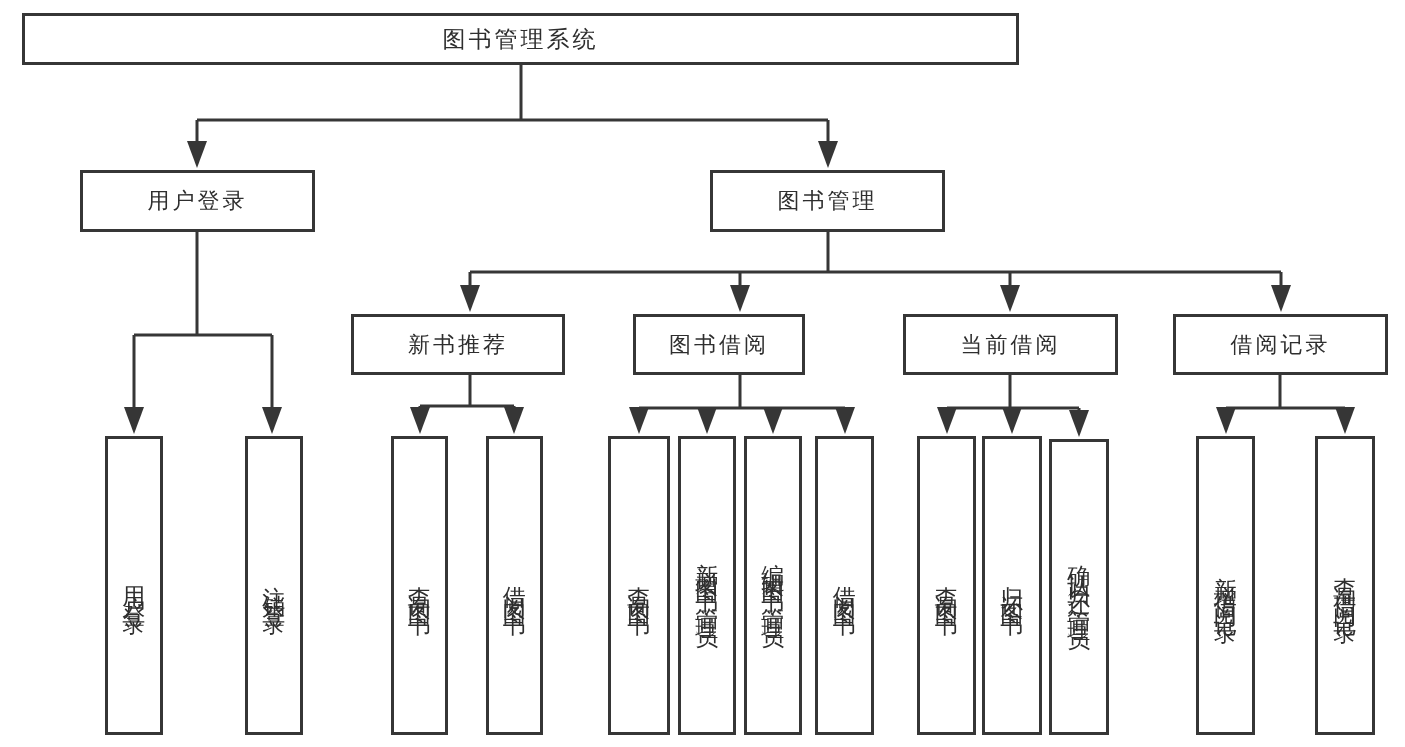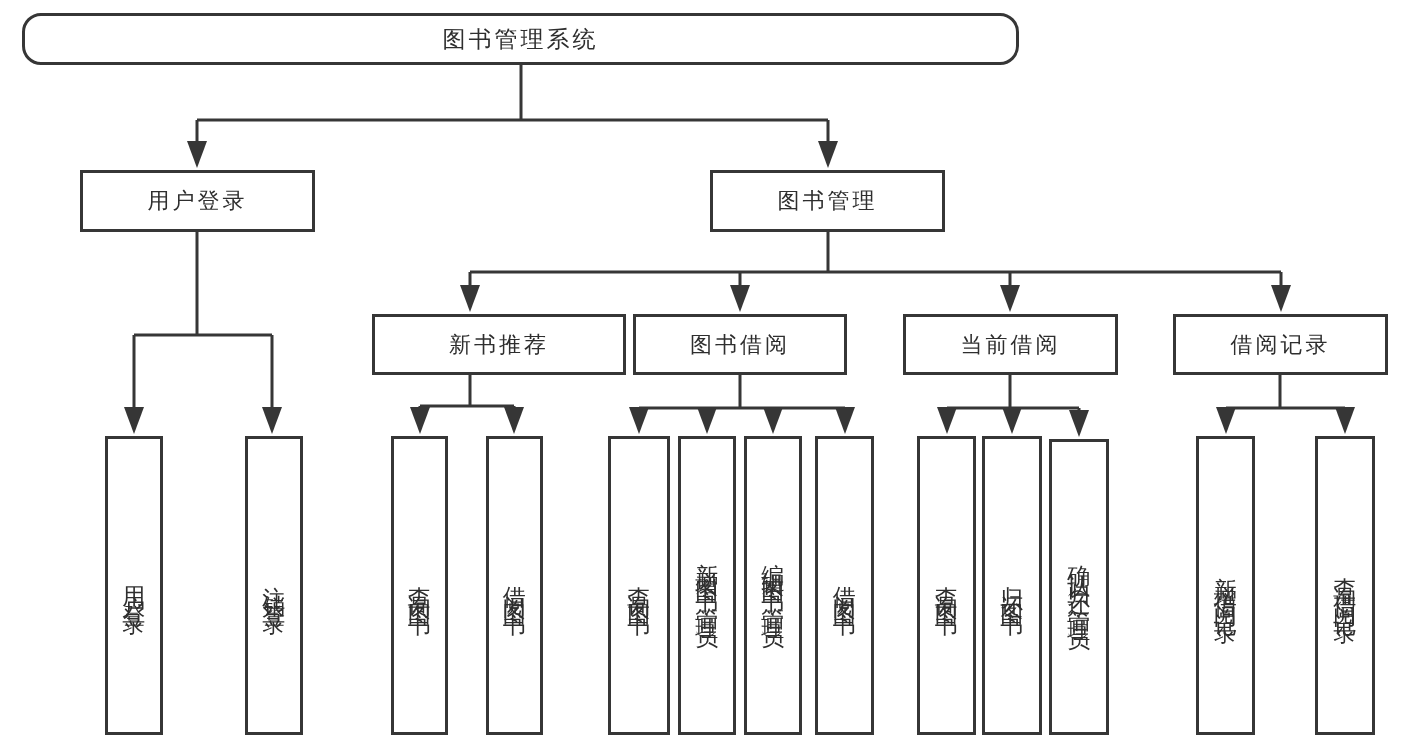--- a/index.html
+++ b/index.html
@@ -112,35 +112,35 @@
 
     <g stroke="#363636" stroke-width="3" fill="none">
       <path d="M1280,375 L1280,408 M1226,408 L1345,408 M1226,408 L1226,416 M1345,408 L1345,416"></path>
     </g>
     <g fill="#363636" stroke="none">
       <polygon points="1216,407 1236,407 1226,434"></polygon>
       <polygon points="1335,407 1355,407 1345,434"></polygon>
     </g>
   </svg>
 
-  <div class="node hnode root" style="left:22px; top:13px; width:997px; height:52px;border-radius:19px;">
+  <div class="node hnode root" style="left:22px; top:13px; width:997px; height:52px;">
     <span>图书管理系统</span>
   </div>
 
   <div class="node hnode" style="left:80px; top:170px; width:235px; height:62px;">
     <span>用户登录</span>
   </div>
   <div class="node hnode" style="left:710px; top:170px; width:235px; height:62px;">
     <span>图书管理</span>
   </div>
 
-  <div class="node hnode" style="left:372px; top:314px; width:254px; height:61px;">
+  <div class="node hnode" style="left:351px; top:314px; width:214px; height:61px;">
     <span>新书推荐</span>
   </div>
-  <div class="node hnode" style="left:633px; top:314px; width:214px; height:61px;">
+  <div class="node hnode" style="left:633px; top:314px; width:172px; height:61px;">
     <span>图书借阅</span>
   </div>
   <div class="node hnode" style="left:903px; top:314px; width:215px; height:61px;align-items:center;">
     <span>当前借阅</span>
   </div>
   <div class="node hnode" style="left:1173px; top:314px; width:215px; height:61px;">
     <span>借阅记录</span>
   </div>
 
   <div class="node vnode" style="left:105px; top:436px; width:58px; height:299px;">

